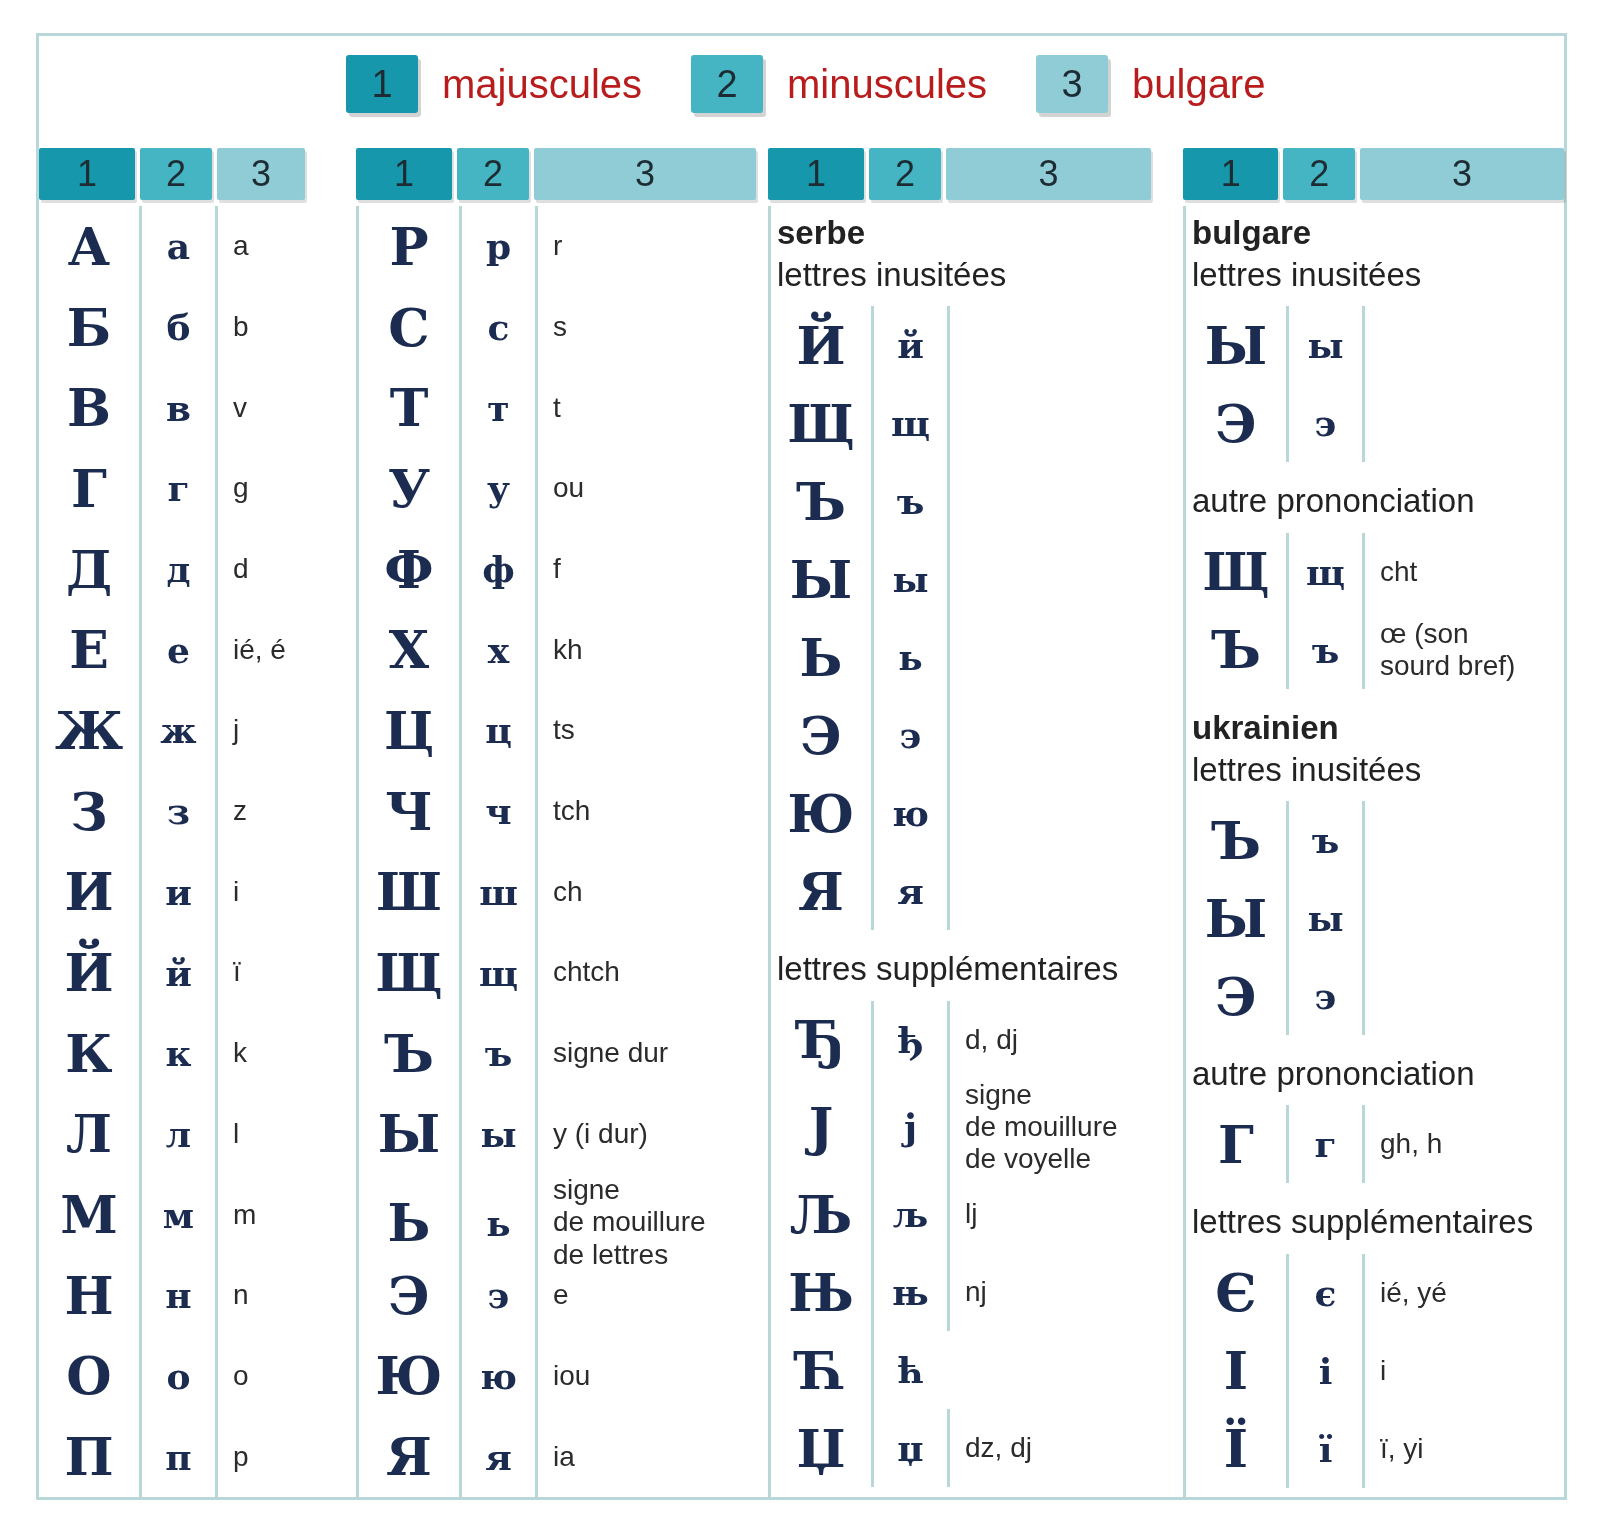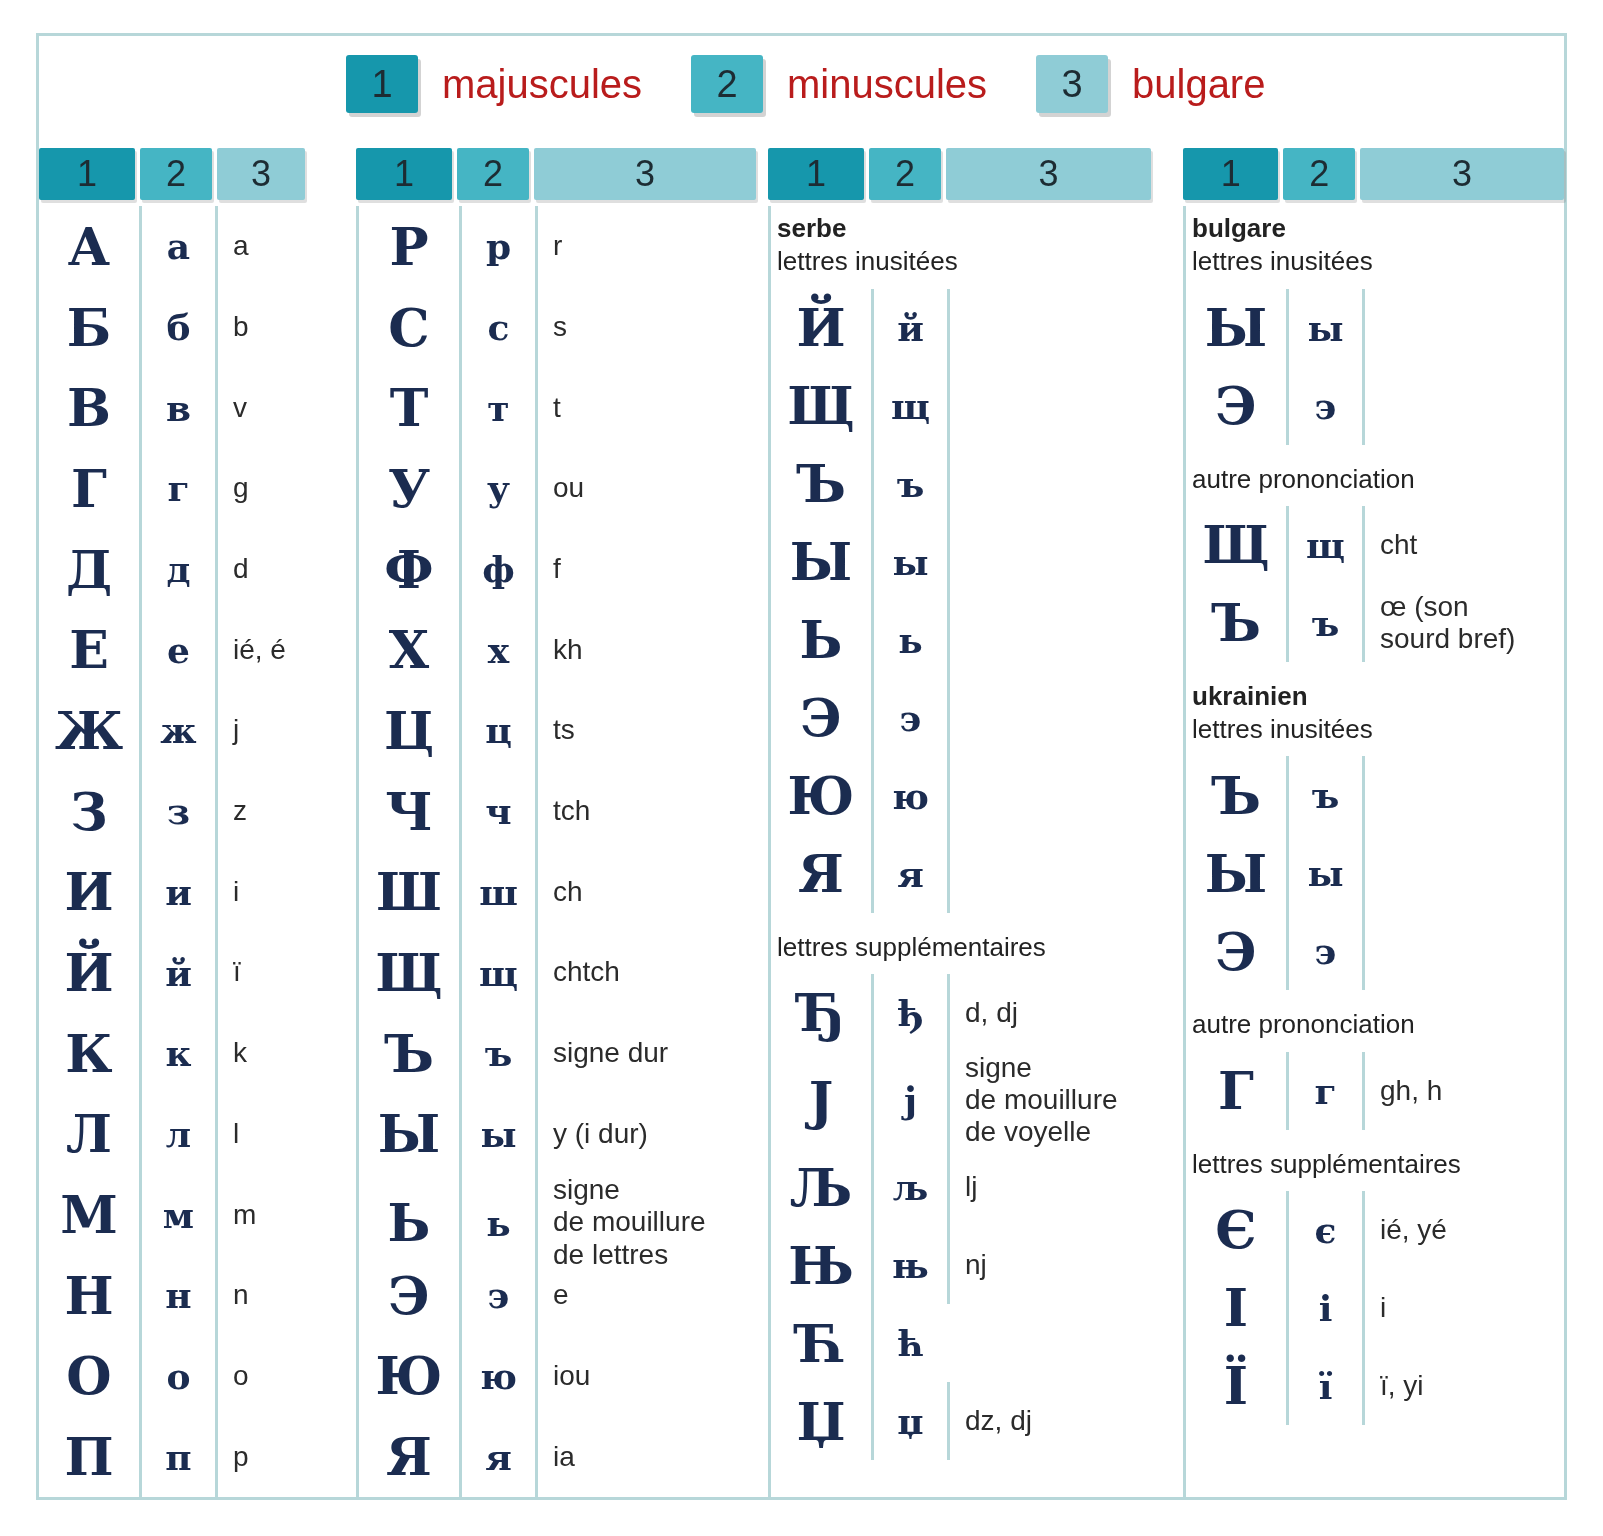--- a/index.html
+++ b/index.html
@@ -46,21 +46,21 @@
   .row{display:grid;grid-template-columns:100px 76px 1fr;}
   .g1 .row,.g2 .row{flex:1 1 0;min-height:0;}
   .g3 .row,.g4 .row{min-height:78px;}
   .row .c2,.row .c3{border-left:3px solid var(--line,#b7d7d9);}
   .c1,.c2{display:flex;align-items:center;justify-content:center;}
   .c1{font-family:"DejaVu Serif",serif;font-weight:700;font-size:52px;color:var(--navy,#1b2c50);}
   .c2{font-family:"DejaVu Serif",serif;font-weight:700;font-size:36px;color:var(--navy,#1b2c50);}
   .c3{display:flex;align-items:center;padding-left:15px;}
   .vwrap{font-size:28px;color:var(--text-dark,#2b2b2b);line-height:1.15;}
   .it{}
-  .slabel{padding:18px 0 10px 6px;font-size:26px;color:#222;line-height:1.28;}
+  .slabel{padding:18px 0 10px 6px;font-size:33px;color:#222;line-height:1.28;}
   .slabel:first-child{padding-top:6px;}
   .sbold{font-weight:700;}
 </style>
 </head>
 <body>
 
 <div class="canvas">
   <div class="frame">
 
     <div class="litem" style="left:307px">

